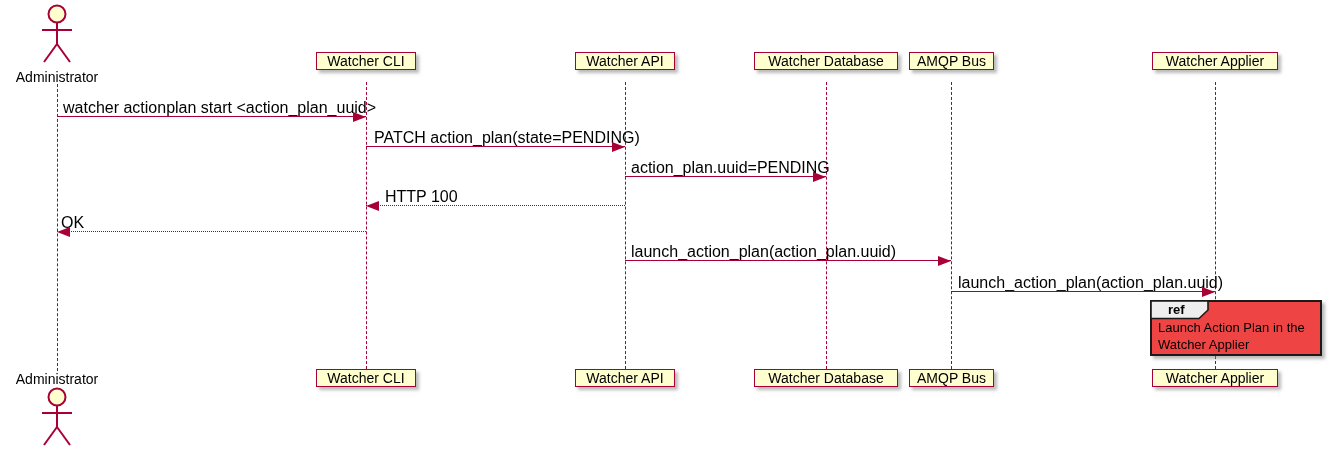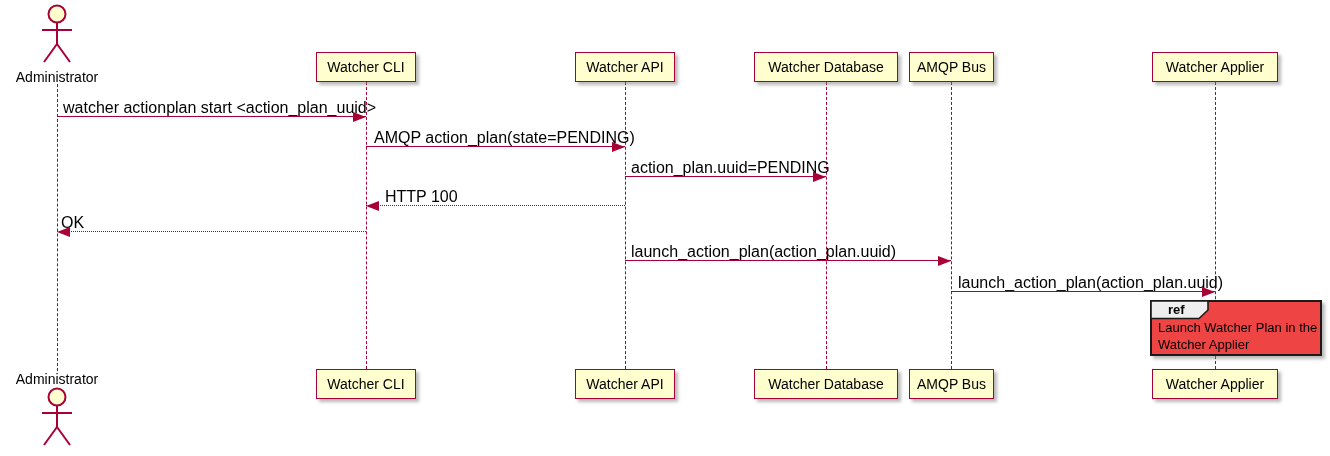--- a/index.html
+++ b/index.html
@@ -9,21 +9,21 @@
     font-family:Liberation Sans, sans-serif;
     color:var(--text,#000);
     overflow:hidden;
   }
   .lifeline {
     position:absolute; width:0;
     border-left:1px dashed var(--stroke,#A80036);
     z-index:1;
   }
   .pbox {
-    position:absolute; height:30px; box-sizing:border-box;
+    position:absolute; height:18px; box-sizing:border-box;
     background:var(--participant-fill,#FEFECE);
     border:1.5px solid var(--stroke,#A80036);
     box-shadow:3px 3px 3px rgba(120,120,120,.5);
     display:flex; align-items:center; justify-content:center;
     font-size:14px; white-space:nowrap; z-index:3;
   }
   .name-label {
     position:absolute; font-size:14px; text-align:center;
     white-space:nowrap; z-index:3;
   }
@@ -86,21 +86,21 @@
   <div class="pbox" style="left:316px;top:52px;width:100px">Watcher CLI</div>
   <div class="pbox" style="left:575px;top:52px;width:100px">Watcher API</div>
   <div class="pbox" style="left:754px;top:52px;width:144px">Watcher Database</div>
   <div class="pbox" style="left:909px;top:52px;width:85px">AMQP Bus</div>
   <div class="pbox" style="left:1152px;top:52px;width:126px">Watcher Applier</div>
 
   <div class="msg-label" style="left:63px;top:99px">watcher actionplan start &lt;action_plan_uuid&gt;</div>
   <div class="msg-line solid" style="left:57px;top:116px;width:309px"></div>
   <div class="ah r" style="left:353px;top:112px"></div>
 
-  <div class="msg-label" style="left:374px;top:129px">AMQP action_plan(state=PENDING)</div>
+  <div class="msg-label" style="left:374px;top:129px">PATCH action_plan(state=PENDING)</div>
   <div class="msg-line solid" style="left:366px;top:146px;width:259px"></div>
   <div class="ah r" style="left:612px;top:142px"></div>
 
   <div class="msg-label" style="left:631px;top:159px">action_plan.uuid=PENDING</div>
   <div class="msg-line solid" style="left:625px;top:176px;width:201px"></div>
   <div class="ah r" style="left:813px;top:172px"></div>
 
   <div class="msg-label" style="left:385px;top:188px">HTTP 100</div>
   <div class="msg-line dotted" style="left:366px;top:205px;width:259px"></div>
   <div class="ah l" style="left:366px;top:201px"></div>
@@ -116,21 +116,21 @@
   <div class="msg-label" style="left:958px;top:274px">launch_action_plan(action_plan.uuid)</div>
   <div class="msg-line solid" style="left:951px;top:291px;width:264px"></div>
   <div class="ah r" style="left:1202px;top:287px"></div>
 
   <div class="ref-box">
     <svg class="ref-header" width="66" height="20" viewBox="0 0 66 20">
       <path d="M1,1 H58 V10 L49,18.5 H1 Z"></path>
     </svg>
     <div class="ref-keyword">ref</div>
     <div class="ref-text">
-      <div>Launch Watcher Plan in the</div>
+      <div>Launch Action Plan in the</div>
       <div>Watcher Applier</div>
     </div>
   </div>
 
   <div class="pbox" style="left:316px;top:369px;width:100px">Watcher CLI</div>
   <div class="pbox" style="left:575px;top:369px;width:100px">Watcher API</div>
   <div class="pbox" style="left:754px;top:369px;width:144px">Watcher Database</div>
   <div class="pbox" style="left:909px;top:369px;width:85px">AMQP Bus</div>
   <div class="pbox" style="left:1152px;top:369px;width:126px">Watcher Applier</div>
 

